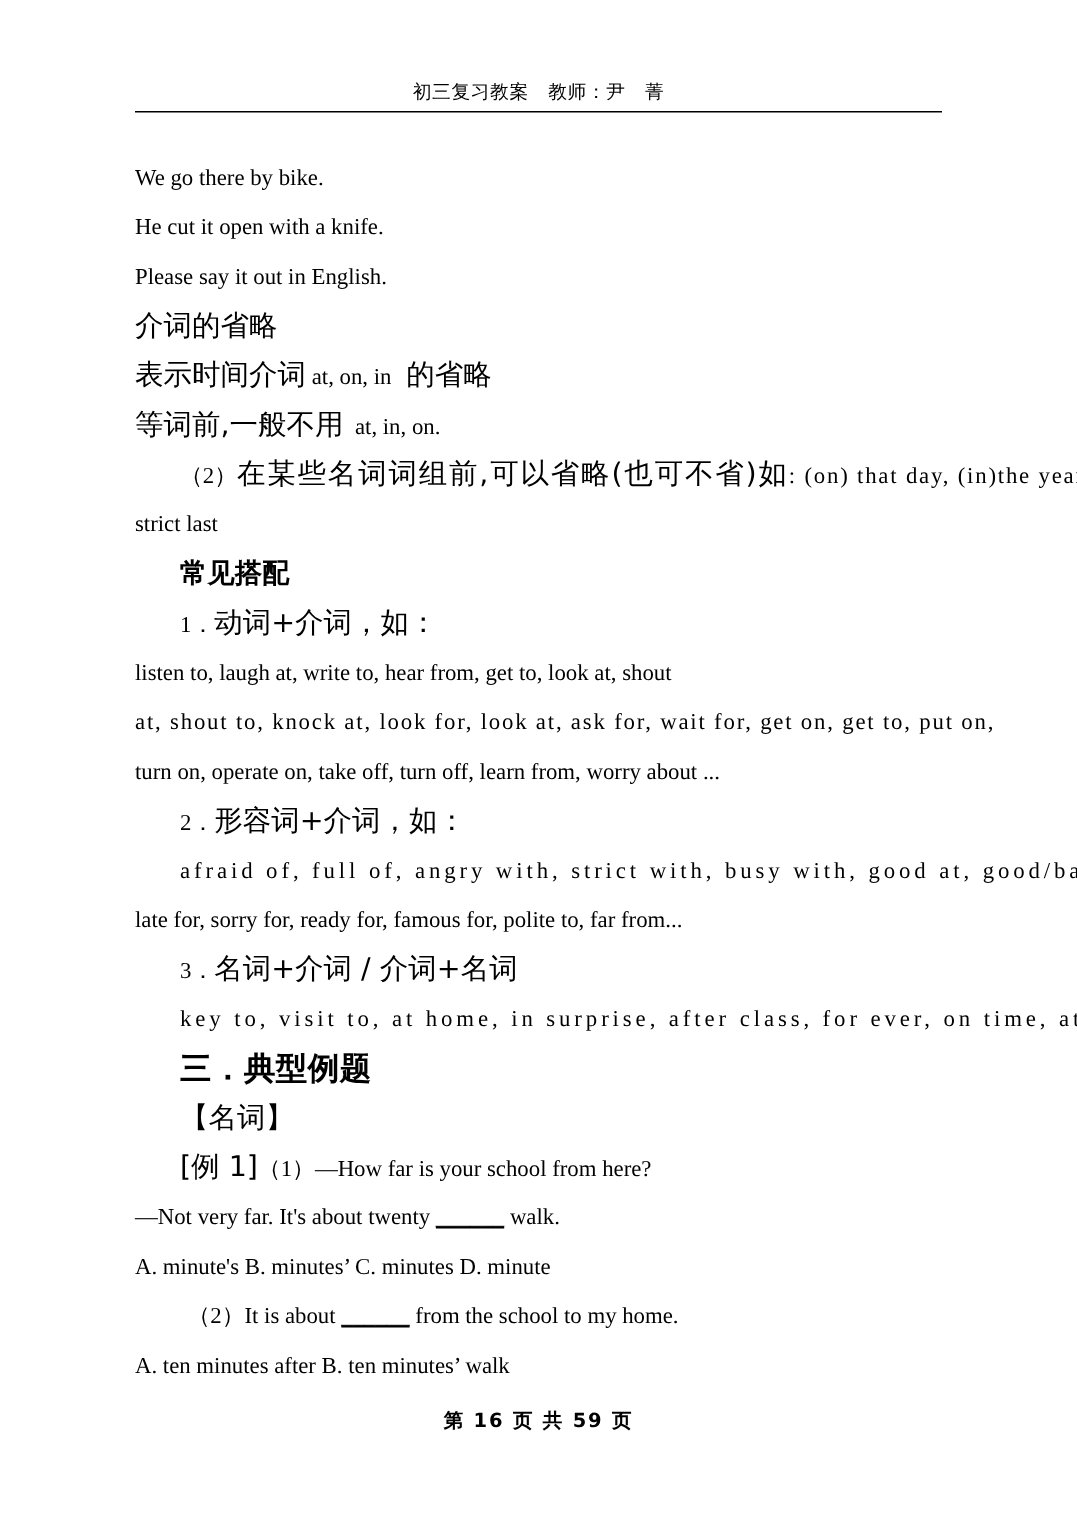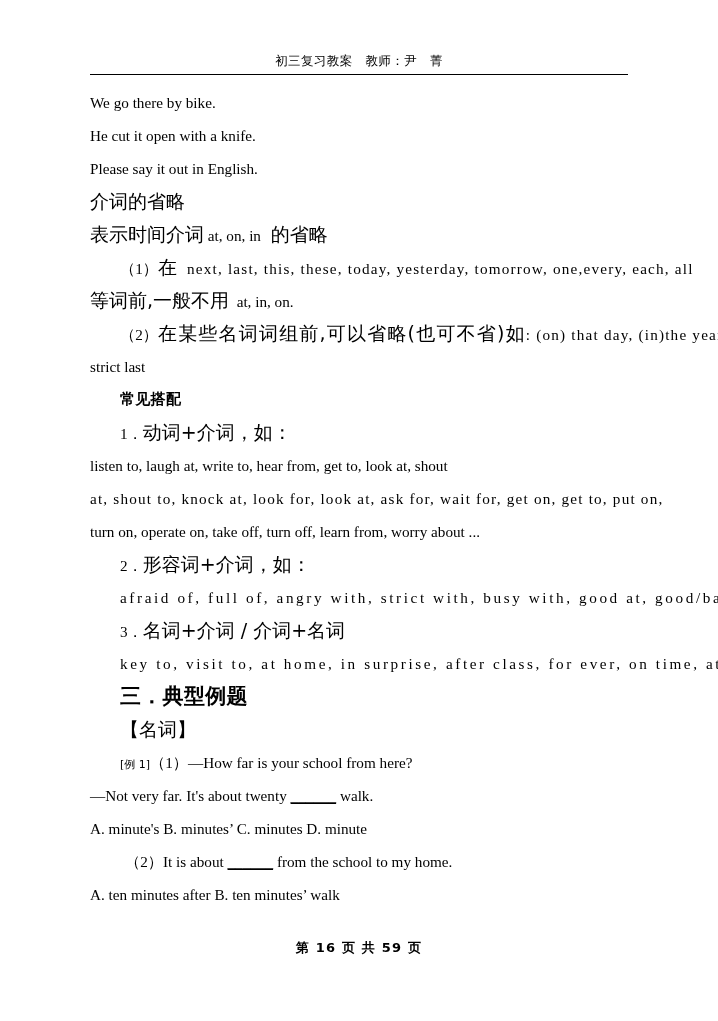--- a/index.html
+++ b/index.html
@@ -47,41 +47,41 @@
     top: 21px;
     width: 538px;
     height: 0;
     border-top: 1.3px solid #000;
   }
 
   
   .body {
     position: absolute;
     left: 90px;
-    top: 86px;
+    top: 102px;
     width: 538px;
   }
 
   .line {
     font-size: 15.2px;
     line-height: 33px;
     height: 33px;
     white-space: pre;
     color: #000;
   }
 
   .cjk {
     font-family: "DejaVu Sans", "Liberation Sans", sans-serif;
     font-size: 19px;
   }
 
   .bold-cjk {
     font-family: "DejaVu Sans", "Liberation Sans", sans-serif;
     font-weight: bold;
-    font-size: 15px;
+    font-size: 18px;
     letter-spacing: 0.3px;
   }
 
   .wide-space {
     letter-spacing: 2.6px;
   }
   .wide-space-2 {
     letter-spacing: 1.2px;
   }
 
@@ -122,51 +122,51 @@
 
     <div class="line">We go there by bike.</div>
     <div class="line">He cut it open with a knife.</div>
     <div class="line">Please say it out in English.</div>
 
     <div class="line cjk">介词的省略</div>
 
     <div class="line"><span class="cjk">表示时间介词</span><span> at, on, in </span><span class="cjk"> 的省略</span></div>
 
     <div>
-      <div class="line" style="padding-left:30px;"><span>（1）</span><span class="cjk">在</span><span class="wide-space-2">  next, last, this, these, today, yesterday, tomorrow, one,every, each, all</span></div>
       <div class="line"><span class="cjk">等词前,一般不用</span><span>  at, in, on.</span></div>
     </div>
 
     <div>
       <div class="line" style="padding-left:30px;"><span>（2）</span><span class="cjk wide-space-2">在某些名词词组前,可以省略(也可不省)如</span><span class="wide-space-2">: (on) that day, (in)the year</span></div>
       <div class="line">strict last</div>
     </div>
 
     <div class="line bold-cjk" style="padding-left:30px;">常见搭配</div>
 
     <div class="line" style="padding-left:30px;"><span>1．</span><span class="cjk">动词+介词，如：</span></div>
 
     <div class="line">listen to, laugh at, write to, hear from, get to, look at, shout</div>
 
     <div class="line wide-space-2">at, shout to, knock at, look for, look at, ask for, wait for, get on, get to, put on,</div>
     <div class="line">turn on, operate on, take off, turn off, learn from, worry about ...</div>
 
     <div class="line" style="padding-left:30px;"><span>2．</span><span class="cjk">形容词+介词，如：</span></div>
 
     <div class="line wide-space" style="padding-left:30px;">afraid of, full of, angry with, strict with, busy with, good at, good/bad for,</div>
+    <div class="line">late for, sorry for, ready for, famous for, polite to, far from...</div>
 
     <div class="line" style="padding-left:30px;"><span>3．</span><span class="cjk">名词+介词 / 介词+名词</span></div>
 
     <div class="line wide-space" style="padding-left:30px;">key to, visit to, at home, in surprise, after class, for ever, on time, at last, at</div>
 
     <div class="line bold-cjk" style="padding-left:30px;font-size:21px;">三．典型例题</div>
 
     <div class="line cjk" style="padding-left:30px;">【名词】</div>
 
-    <div class="line" style="padding-left:30px;"><span class="cjk" style="font-size:11px;">[例 1]</span><span>（1）</span><span>—How far is your school from here?</span></div>
+    <div class="line" style="padding-left:30px;"><span class="cjk" style="font-size:19px;">[例 1]</span><span>（1）</span><span>—How far is your school from here?</span></div>
 
     <div class="line"><span>—Not very far. It's about twenty </span><span class="blank">______</span><span> walk.</span></div>
 
     <div class="line">A. minute's B. minutes’ C. minutes D. minute</div>
 
     <div class="line" style="padding-left:35px;"><span>（2）</span><span>It is about </span><span class="blank">______</span><span> from the school to my home.</span></div>
 
     <div class="line">A. ten minutes after B. ten minutes’ walk</div>
 
   </div>

